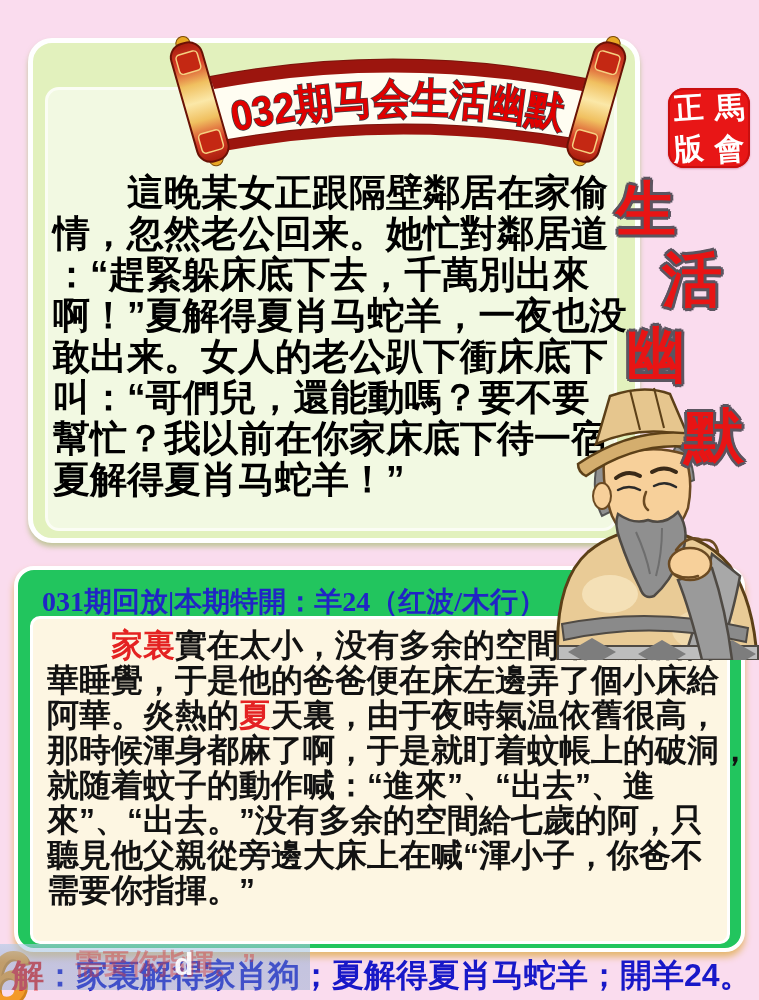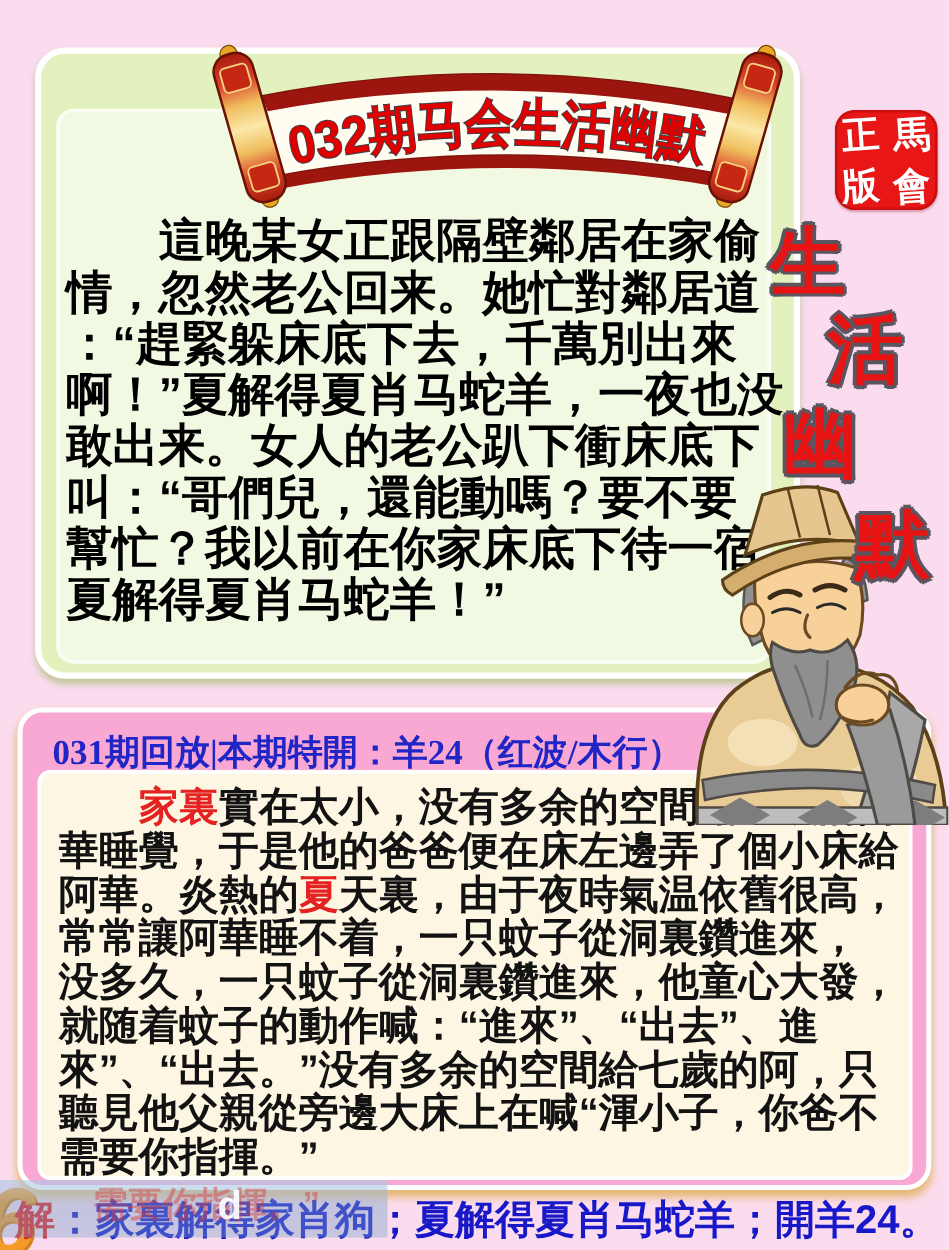--- a/index.html
+++ b/index.html
@@ -19,21 +19,21 @@
     background:#f2f9e2;border:3px solid #fbfdf4;border-radius:14px;
   }
   .joke-text{
     position:absolute;left:53px;top:172px;width:572px;
     font-size:37px;line-height:41px;font-weight:900;color:#000000;
     letter-spacing:0;z-index:2;
   }
   
   .recap-box{
     position:absolute;left:14px;top:566px;width:723px;height:378px;
-    background:#f9a8d4;border:4px solid #ffffff;border-radius:20px;
+    background:#22c55e;border:4px solid #ffffff;border-radius:20px;
     box-shadow:0 5px 7px #e5b66d;z-index:1;
   }
   .recap-header{
     position:absolute;left:24px;top:13px;
     font-family:"Liberation Serif","DejaVu Serif",serif;
     font-size:28px;font-weight:700;color:#2025c5;white-space:nowrap;
   }
   .recap-inner{
     position:absolute;left:12px;top:46px;width:694px;height:322px;
     background:#fdf6e2;border:3px solid #ffffff;border-radius:10px;
@@ -166,22 +166,21 @@
   <span class="vchar c3">默</span>
 
   <div class="recap-box">
     <div class="recap-header">031期回放|本期特開：羊24（红波/木行）</div>
     <div class="recap-inner"></div>
   </div>
   <div class="recap-text">
       <div class="tline"><span>　　</span><span class="hl-red">家裏</span><span>實在太小，没有多余的空間給七歲的阿</span></div>
       <div class="tline"><span>華睡覺，于是他的爸爸便在床左邊弄了個小床給</span></div>
       <div class="tline"><span>阿華。炎熱的</span><span class="hl-red">夏</span><span>天裏，由于夜時氣温依舊很高，</span></div>
-      <div class="tline"><span>常常讓阿華睡不着，一只蚊子從洞裏鑽進來，</span></div>
-      <div class="tline"><span>没多久，一只蚊子從洞裏鑽進來，他童心大發，</span></div>
+      <div class="tline"><span>那時候渾身都麻了啊，于是就盯着蚊帳上的破洞，</span></div>
       <div class="tline"><span>就随着蚊子的動作喊：“進來”、“出去”、進</span></div>
       <div class="tline"><span>來”、“出去。”没有多余的空間給七歲的阿，只</span></div>
       <div class="tline"><span>聽見他父親從旁邊大床上在喊“渾小子，你爸不</span></div>
       <div class="tline"><span>需要你指揮。”</span></div>
     </div>
 
   <svg class="man" viewBox="0 0 207 278">
 
     <path d="M6,278 Q2,200 36,170 Q66,146 100,148 Q150,150 178,184 Q202,220 205,278 Z" fill="#e9cb96" stroke="#5c4018" stroke-width="3"></path>
     <ellipse cx="58" cy="212" rx="28" ry="19" fill="#f6e4bc" opacity="0.85"></ellipse>

